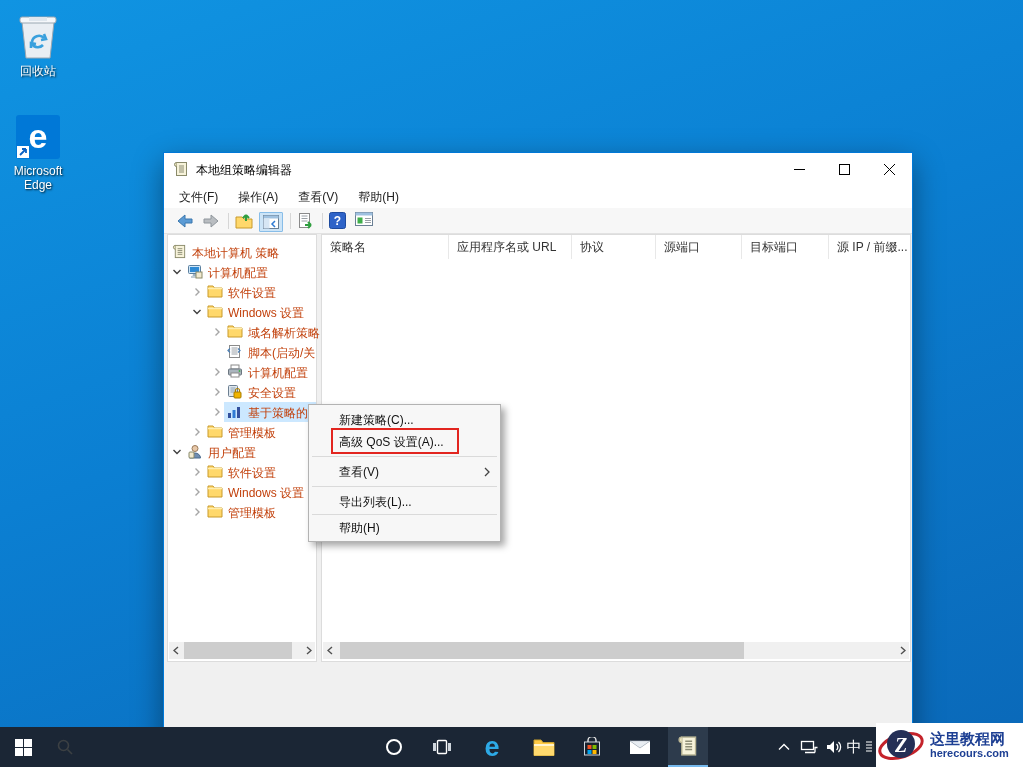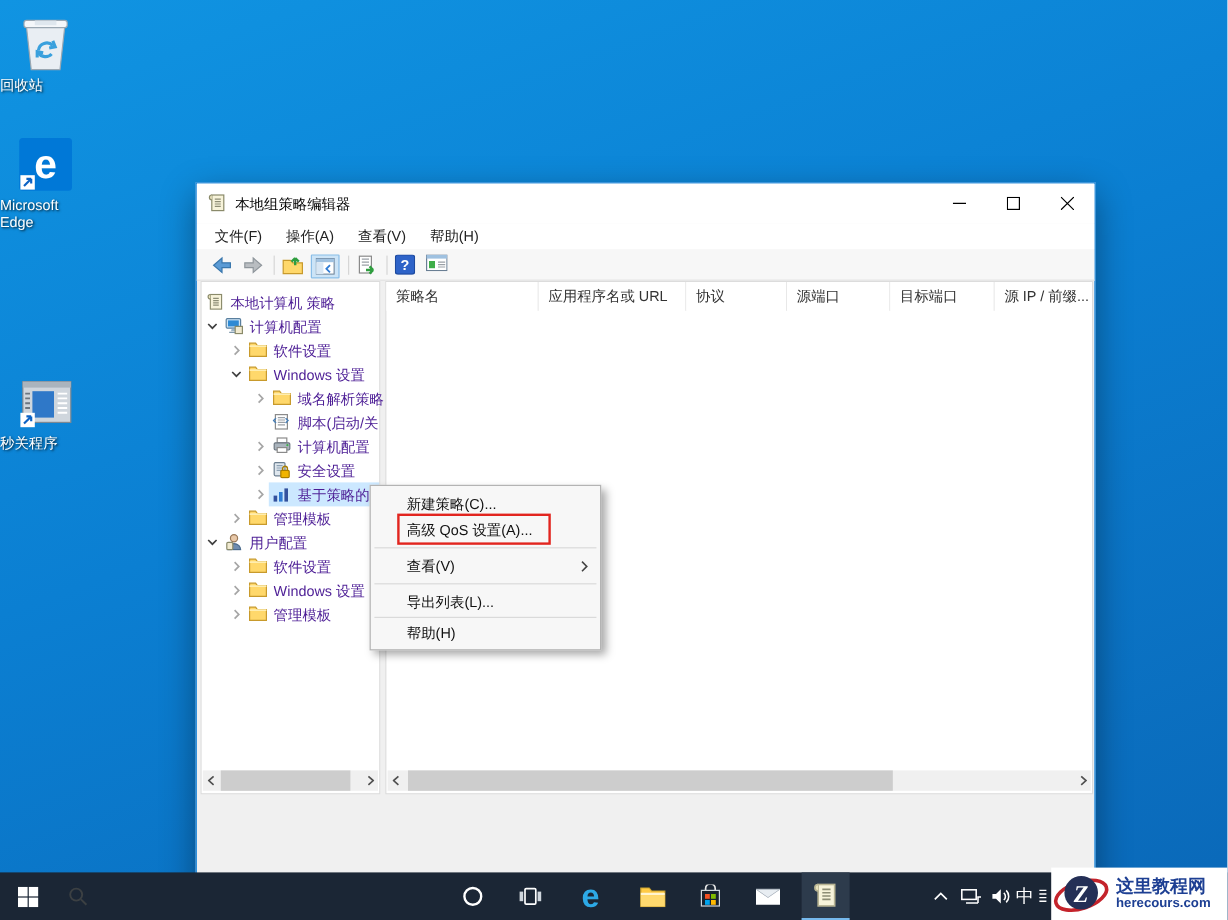--- a/index.html
+++ b/index.html
@@ -3,21 +3,21 @@
 <meta charset="utf-8">
 <style>
   * { margin:0; padding:0; box-sizing:border-box; }
   html,body { width:1023px; height:767px; overflow:hidden;
     font-family:"Liberation Sans","DejaVu Sans",sans-serif; }
   #stage { position:relative; width:1023px; height:767px; overflow:hidden;
     background:linear-gradient(160deg,#1094e2 0%,#0b7fd2 45%,#0a68b8 100%); }
   svg { display:block; }
 
   
-  .dicon { position:absolute; width:76px; cursor:default; }
+  .dicon { position:absolute; width:76px; text-align:center; cursor:default; }
   .dicon .art { display:flex; justify-content:center; align-items:flex-end; height:50px; }
   .dicon .lbl { margin-top:4px; font-size:12px; color:#fff;
     text-shadow:1px 1px 2px rgba(0,0,0,.85); line-height:14px; }
 
   
   #win { position:absolute; left:163px; top:152px; width:750px; height:604px;
     background:#f0f0f0; border:1px solid #0078d7;
     box-shadow:0 10px 28px rgba(0,0,0,.4); }
   #titlebar { position:absolute; left:0; top:0; right:0; height:33px; background:#fff; }
   #titlebar .ticon { position:absolute; left:9px; top:8px; }
@@ -31,21 +31,21 @@
     border-bottom:1px solid #e2e2e2; }
   .tbico { position:absolute; top:4px; }
   .tbsep { position:absolute; top:5px; width:1px; height:16px; background:#d6d6d6; }
   .tbsel { background:#cce4f7; border:1px solid #88bde8; border-radius:1px; }
 
   
   #treepane { position:absolute; left:3px; top:81px; width:150px; height:428px;
     background:#fff; border:1px solid #dcdcdc; }
   #listpane { position:absolute; left:157px; top:81px; width:590px; height:428px;
     background:#fff; border:1px solid #dcdcdc; }
-  .trow { position:absolute; left:0; right:0; height:20px; font-size:12px; color:#4c1d95; }
+  .trow { position:absolute; left:0; right:0; height:20px; font-size:12px; color:#c2410c; }
   .trow .exp { position:absolute; top:5px; }
   .trow .ticn { position:absolute; top:2px; }
   .trow .tlb { position:absolute; top:3px; white-space:nowrap; overflow:hidden; }
   .selbg { position:absolute; left:56px; right:0; top:0; bottom:0; background:#cce8ff; }
 
   .hcell { position:absolute; top:0; height:24px; line-height:24px; font-size:12px;
     color:#333; padding-left:8px; border-right:1px solid #e8e8e8;
     white-space:nowrap; overflow:hidden; background:#fff; }
   #emptymsg { position:absolute; top:40px; left:0; right:0; text-align:center;
     font-size:12px; color:#000; }
@@ -119,38 +119,20 @@
         <rect x="1" y="1" width="44" height="44" rx="3" fill="#0078d7"></rect>
         <text x="23" y="34" text-anchor="middle" font-size="34" font-weight="bold" fill="#fff" font-family="Liberation Sans, DejaVu Sans, sans-serif">e</text>
         <rect x="2" y="32" width="12" height="12" fill="#fff"></rect>
         <path d="M5 41 L11 35 M11 35 L7 35 M11 35 L11 39" stroke="#0b62c4" stroke-width="1.8" fill="none"></path>
       </svg>
     </div>
     <div class="lbl">Microsoft Edge</div>
   </div>
 
 
-  <div class="dicon" style="left:0;top:308px">
-    <div class="art">
-      <svg width="46" height="42" viewBox="0 0 46 42">
-        <rect x="4" y="2" width="40" height="34" fill="#cfd6dd" stroke="#7c8893"></rect>
-        <rect x="4" y="2" width="40" height="5" fill="#aab4bd"></rect>
-        <rect x="12" y="10" width="18" height="22" fill="#2f78c8"></rect>
-        <g stroke="#6c7680" stroke-width="1.6">
-          <path d="M6 12 h4 M6 16 h4 M6 20 h4 M6 24 h4"></path>
-        </g>
-        <g stroke="#ffffff" stroke-width="1.6">
-          <path d="M33 12 h8 M33 16 h8 M33 20 h8 M33 24 h8 M33 28 h8"></path>
-        </g>
-        <rect x="2" y="28" width="12" height="12" fill="#fff"></rect>
-        <path d="M5 37 L11 31 M11 31 L7 31 M11 31 L11 35" stroke="#0b62c4" stroke-width="1.8" fill="none"></path>
-      </svg>
-    </div>
-    <div class="lbl">秒关程序</div>
-  </div>
 
   <div id="win">
 
     <div id="titlebar">
       <span class="ticon">
         <svg width="16" height="16" viewBox="0 0 16 16">
           <rect x="3.5" y="1.5" width="10" height="13" fill="#f7f3da" stroke="#8a8a6a"></rect>
           <path d="M3.5 1.5 q-2 0 -2 2 q0 2 2 2" fill="#e8e2bc" stroke="#8a8a6a"></path>
           <g stroke="#8d8d75" stroke-width="1">
               <path d="M6 5 h5 M6 7 h5 M6 9 h5 M6 11 h5"></path>

